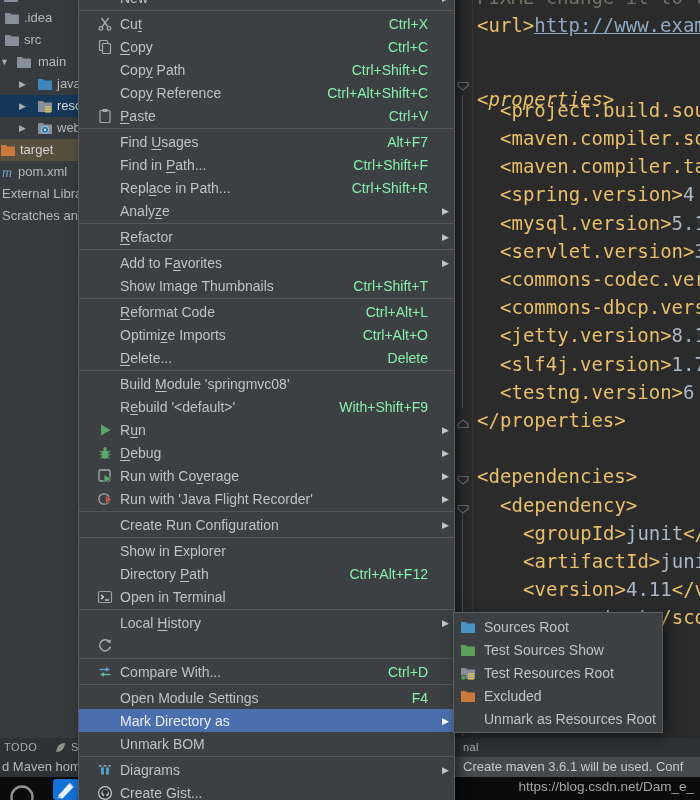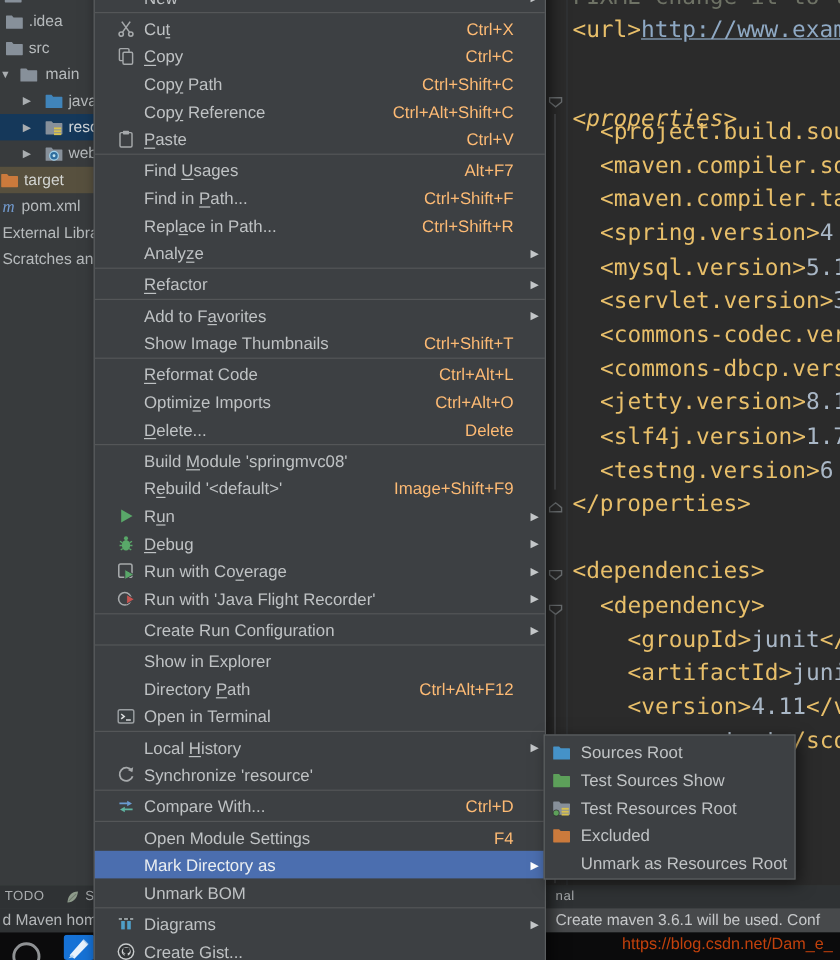--- a/index.html
+++ b/index.html
@@ -27,21 +27,21 @@
   .fline{position:absolute;left:7px;width:1px;background:#515456;}
 
   
   .menu{position:absolute;left:78px;top:-17px;width:377px;box-sizing:border-box;background:#3d4043;
         border:1px solid #5a5d5f;box-shadow:4px 4px 12px rgba(0,0,0,.55);z-index:10;padding:2px 0;}
   .mi{height:23px;display:flex;align-items:center;padding:0 18px;position:relative;
       color:#bfc2c4;font-size:14px;}
   .mi .ic{width:16px;height:16px;flex:none;margin-right:7px;}
   .mi .ic svg{display:block;}
   .mi .lb{white-space:nowrap;}
-  .mi .sc{margin-left:auto;padding-right:8px;color:#fdba74;white-space:nowrap;}
+  .mi .sc{margin-left:auto;padding-right:8px;color:#86efac;white-space:nowrap;}
   .mi .ar{position:absolute;right:5px;top:7px;font-size:9px;color:#c3c6c8;line-height:10px;}
   .mi.sel{background:#4b6eaf;color:#eaeef1;}
   .mi.sel .ar{color:#ffffff;}
   .msep{height:1px;background:#545658;margin:1px 0;}
   .mn{text-decoration:underline;text-underline-offset:2px;}
 
   
   .submenu{position:absolute;left:453px;top:612px;width:210px;box-sizing:border-box;background:#3d4043;
            border:1px solid #5c5f61;box-shadow:4px 4px 12px rgba(0,0,0,.5);z-index:11;padding:2px 0;}
   .si{height:23px;display:flex;align-items:center;padding:0 6px;font-size:14px;color:#c0c3c5;}
@@ -50,21 +50,21 @@
 
   
   .bar1{position:absolute;left:0;top:738px;width:700px;height:19px;background:#2f3234;z-index:2;}
   .bar1 .twbtn{position:absolute;top:0;height:19px;line-height:19px;color:#a9acae;font-size:11px;letter-spacing:.4px;}
   .bar1 .leaf{position:absolute;top:2px;}
   .bar2{position:absolute;left:0;top:757px;width:700px;height:20px;background:#2f3234;z-index:2;}
   .bar2 .frag{position:absolute;left:2px;top:0;line-height:20px;font-size:13px;color:#b4b7b9;white-space:nowrap;}
   .bar2 .note{position:absolute;left:455px;top:0;width:245px;height:20px;background:#47494b;overflow:hidden;}
   .bar2 .note span{position:absolute;left:8px;top:0;line-height:20px;font-size:13px;color:#c6c8ca;white-space:nowrap;}
   .bar3{position:absolute;left:0;top:777px;width:700px;height:23px;background:#0b0b0c;z-index:2;overflow:hidden;}
-  .bar3 .wm{position:absolute;right:6px;top:2px;font-size:13.5px;color:#c2410c;}
+  .bar3 .wm{position:absolute;right:6px;top:2px;font-size:13.5px;color:#a3a3a3;}
   .bar3 .taskicon{position:absolute;top:2px;}
   .bar3 .circ{position:absolute;left:9px;top:6px;}
 </style>
 </head>
 <body>
 
 <div class="tree">
     <div class="trow" style="top: -15px;">
       <span class="ticon" style="left: 3px;">
         <svg width="16" height="16" viewBox="0 0 16 16">
@@ -331,21 +331,21 @@
       <span class="sc">Delete</span>
     </div>
     <div class="msep"></div>
     <div class="mi">
       <span class="ic"></span>
       <span class="lb">Build <span class="mn">M</span>odule 'springmvc08'</span>
     </div>
     <div class="mi">
       <span class="ic"></span>
       <span class="lb">R<span class="mn">e</span>build '&lt;default&gt;'</span>
-      <span class="sc">Image+Shift+F9</span>
+      <span class="sc">With+Shift+F9</span>
     </div>
     <div class="mi">
       <span class="ic">
         <svg width="16" height="16" viewBox="0 0 16 16">
           <path d="M4 2.5 L13.5 8 L4 13.5 Z" fill="#59a869"></path>
         </svg>
       </span>
       <span class="lb">R<span class="mn">u</span>n</span>
       <span class="ar">▶</span>
     </div>
@@ -421,21 +421,20 @@
       <span class="lb">Local <span class="mn">H</span>istory</span>
       <span class="ar">▶</span>
     </div>
     <div class="mi">
       <span class="ic">
         <svg width="16" height="16" viewBox="0 0 16 16">
           <path d="M12.8 4.2 A5.5 5.5 0 1 0 13.5 8.8" fill="none" stroke="#a6a9ab" stroke-width="1.5"></path>
           <path d="M14 1.4 L13.3 5.6 L9.5 3.7 Z" fill="#a6a9ab"></path>
         </svg>
       </span>
-      <span class="lb">Synchronize 'resource'</span>
     </div>
     <div class="msep"></div>
     <div class="mi">
       <span class="ic">
         <svg width="16" height="16" viewBox="0 0 16 16">
           <path d="M2.5 5.5 h7" stroke="#6a9bd1" stroke-width="1.5" fill="none"></path>
           <path d="M9 3.2 L13 5.5 L9 7.8 Z" fill="#6a9bd1"></path>
           <path d="M13.5 10.5 h-7" stroke="#5fb3a1" stroke-width="1.5" fill="none"></path>
           <path d="M7 8.2 L3 10.5 L7 12.8 Z" fill="#5fb3a1"></path>
         </svg>

